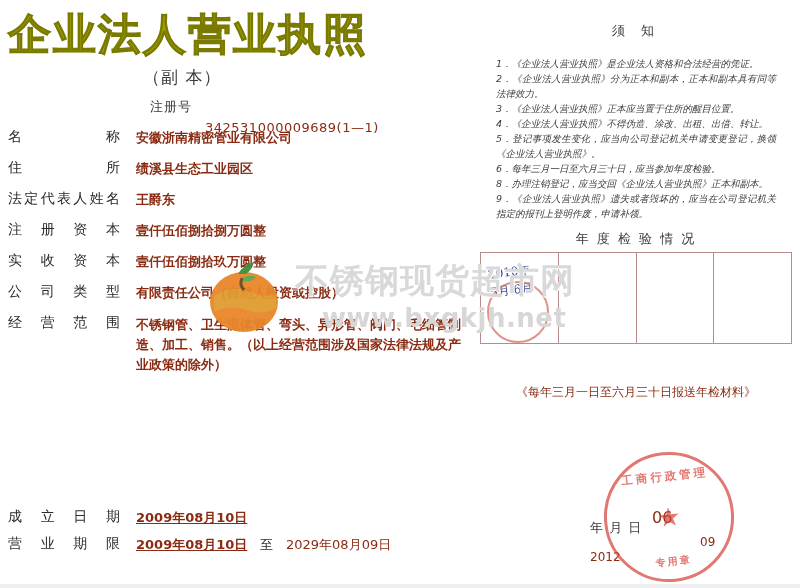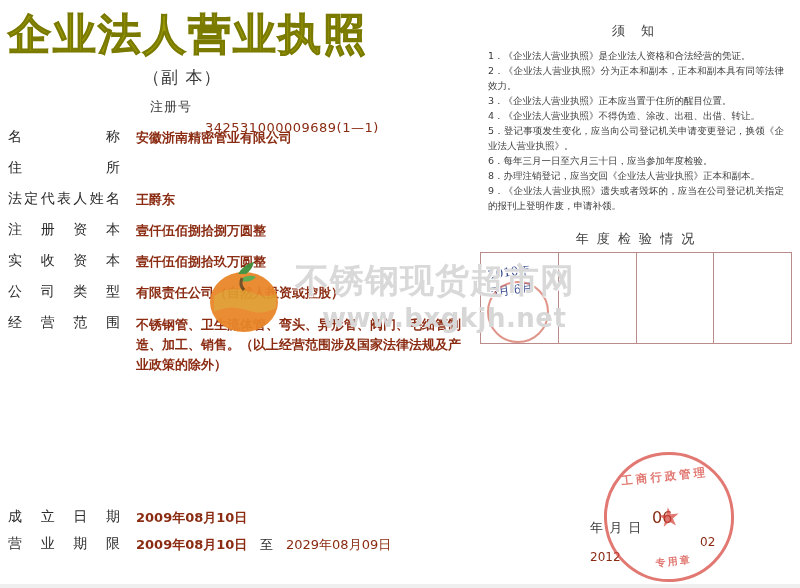--- a/index.html
+++ b/index.html
@@ -50,21 +50,21 @@
     white-space:nowrap;
   }
   .field-value.multi{white-space:normal;width:330px;line-height:20px;}
 
   
   .notice{position:absolute;left:480px;top:22px;width:312px;}
   .notice-title{
     text-align:center;font-size:13px;color:#3b3b3b;letter-spacing:6px;
     margin-bottom:6px;
   }
-  .notice-list{margin:8px;padding:0;list-style:none;}
+  .notice-list{margin:16px;padding:0;list-style:none;font-style:italic;}
   .notice-list li{
     font-size:9.5px;line-height:15px;color:#3b3b3b;
     text-align:justify;
   }
 
   
   .inspect-title{
     position:absolute;left:480px;top:230px;width:312px;
     text-align:center;font-size:13px;color:#3b3b3b;letter-spacing:2px;
   }
@@ -93,21 +93,21 @@
   .cell-stamp{
     position:absolute;left:6px;top:28px;width:58px;height:58px;
     border:2px solid #cf5a4a;border-radius:50%;
     opacity:.65;
   }
 
   
   .bottom{position:absolute;left:8px;top:508px;width:460px;}
   .bottom .field-row{height:27px;}
   .bottom .field-label{width:112px;}
-  .bottom .field-value{left:128px;}
+  .bottom .field-value{left:128px;text-decoration:underline;}
   .date-range-to{
     position:absolute;left:252px;top:1px;font-size:13px;color:#2b2b2b;
   }
   .date-range-end{
     position:absolute;left:278px;top:1px;font-size:13px;color:#8a2b12;font-weight:normal;
   }
 
   
   .issue-line{
     position:absolute;left:590px;top:519px;
@@ -181,20 +181,21 @@
           <span>名</span>
           <span>称</span>
         </div>
       <div class="field-value">安徽浙南精密管业有限公司</div>
     </div>
     <div class="field-row">
       <div class="field-label">
           <span>住</span>
           <span>所</span>
         </div>
+      <div class="field-value">绩溪县生态工业园区</div>
     </div>
     <div class="field-row">
       <div class="field-label">
           <span>法</span>
           <span>定</span>
           <span>代</span>
           <span>表</span>
           <span>人</span>
           <span>姓</span>
           <span>名</span>
@@ -256,20 +257,21 @@
   <div class="inspect-title">年 度 检 验 情 况</div>
   <div class="inspect-table">
     <div class="inspect-cell">
       <div class="handwrite">2010年<br>5月.6月</div>
       <div class="cell-stamp"></div>
     </div>
     <div class="inspect-cell"></div>
     <div class="inspect-cell"></div>
     <div class="inspect-cell"></div>
   </div>
+  <div class="inspect-note">《每年三月一日至六月三十日报送年检材料》</div>
 
   <svg class="globe" viewBox="0 0 92 86">
     <ellipse cx="46" cy="50" rx="34" ry="30" fill="#e8862a"></ellipse>
     <path d="M16 44 q18 -12 36 -4 q16 7 26 2 l0 14 q-14 8 -30 2 q-16 -6 -32 2 z" fill="#e09b2f"></path>
     <path d="M40 22 q6 -10 16 -12 q-2 8 -8 12 z" fill="#3f8f3b"></path>
     <path d="M44 26 q8 -4 14 -1 q-6 6 -14 4 z" fill="#56a84a"></path>
     <path d="M44 26 q-3 7 2 12" stroke="#6b4a1f" stroke-width="3" fill="none"></path>
   </svg>
 
   <div class="wm">不锈钢现货超市网</div>
@@ -294,21 +296,21 @@
         </div>
       <div class="field-value">2009年08月10日</div>
       <div class="date-range-to">至</div>
       <div class="date-range-end">2029年08月09日</div>
     </div>
   </div>
 
   <div class="issue-line">年    月    日</div>
   <div class="issue-year">2012</div>
   <div class="issue-m">06</div>
-  <div class="issue-d">02</div>
+  <div class="issue-d">09</div>
 
   <div class="stamp">
     <div class="stamp-text">
       <div class="stamp-arc">工商行政管理</div>
       <div class="stamp-star">★</div>
       <div class="stamp-bottom">专用章</div>
     </div>
   </div>
 
   <div class="bottom-rule"></div>

